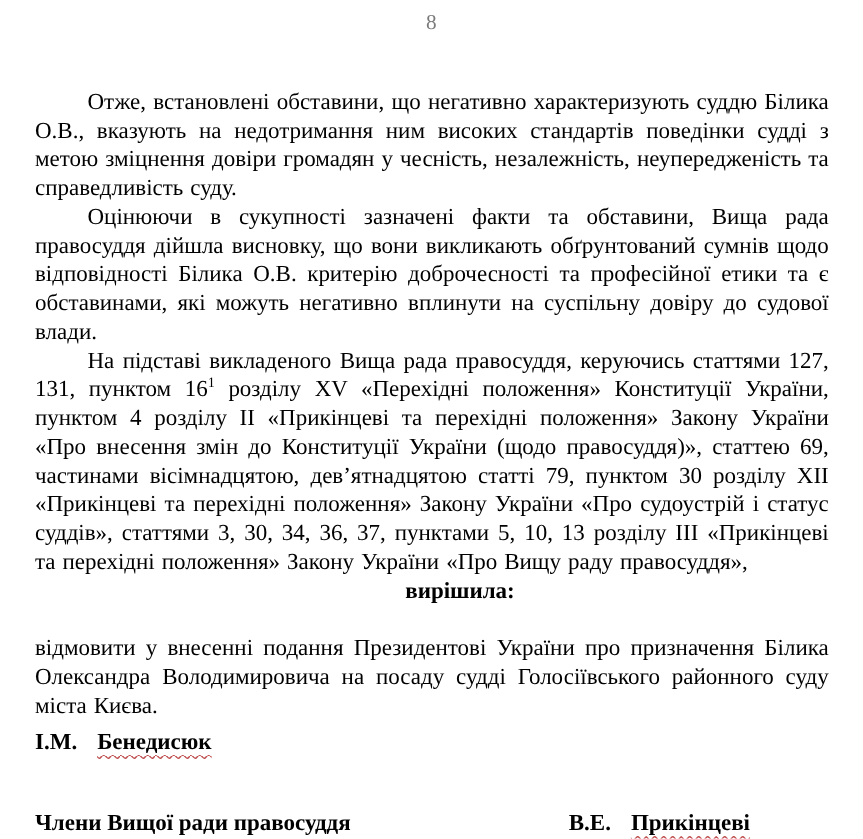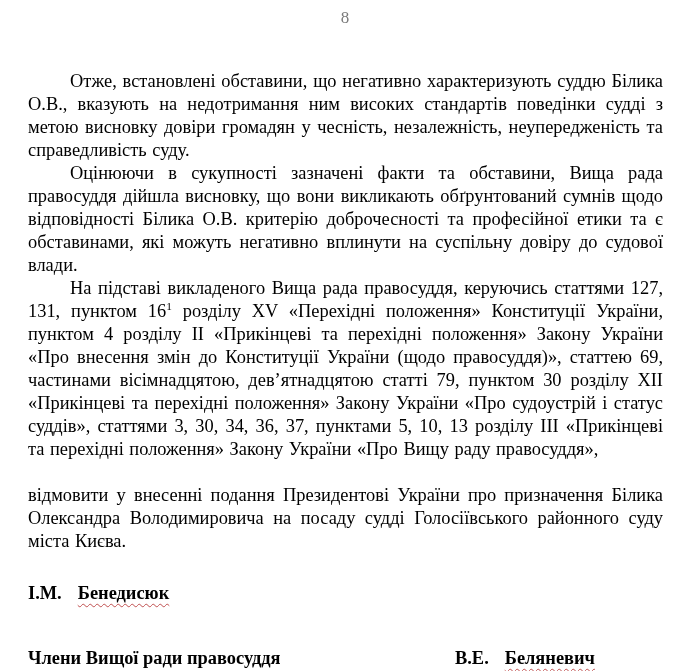--- a/index.html
+++ b/index.html
@@ -75,37 +75,38 @@
 </style>
 </head>
 <body>
 
 <div class="page">
 
   <div class="page-number">8</div>
 
   <div class="content">
 
-    <p class="para indented">Отже, встановлені обставини, що негативно характеризують суддю Білика О.В., вказують на недотримання ним високих стандартів поведінки судді з метою висновку довіри громадян у чесність, незалежність, неупередженість та справедливість суду.</p>
+    <p class="para indented">Отже, встановлені обставини, що негативно характеризують суддю Білика О.В., вказують на недотримання ним високих стандартів поведінки судді з метою зміцнення довіри громадян у чесність, незалежність, неупередженість та справедливість суду.</p>
 
     <p class="para indented">Оцінюючи в сукупності зазначені факти та обставини, Вища рада правосуддя дійшла висновку, що вони викликають обґрунтований сумнів щодо відповідності Білика О.В. критерію доброчесності та професійної етики та є обставинами, які можуть негативно вплинути на суспільну довіру до судової влади.</p>
 
     <p class="para indented"><span>На підставі викладеного Вища рада правосуддя, керуючись статтями 127, 131, пунктом 16</span><sup class="fn">1</sup><span> розділу XV «Перехідні положення» Конституції України, пунктом 4 розділу II «Прикінцеві та перехідні положення» Закону України «Про внесення змін до Конституції України (щодо правосуддя)», статтею 69, частинами вісімнадцятою, дев’ятнадцятою статті 79, пунктом 30 розділу XII «Прикінцеві та перехідні положення» Закону України «Про судоустрій і статус суддів», статтями 3, 30, 34, 36, 37, пунктами 5, 10, 13 розділу III «Прикінцеві та перехідні положення» Закону України «Про Вищу раду правосуддя»,</span></p>
 
+    <p class="resolution-heading">вирішила:</p>
 
     <p class="operative">відмовити у внесенні подання Президентові України про призначення Білика Олександра Володимировича на посаду судді Голосіївського районного суду міста Києва.</p>
 
   </div>
 
   <div class="signatures">
 
     <div class="sig-row">
       <span class="sig-name"><span class="sig-initials">І.М.</span><span class="sig-surname">Бенедисюк</span></span>
     </div>
 
     <div class="sig-row">
       <span class="sig-role">Члени Вищої ради правосуддя</span>
-      <span class="sig-name"><span class="sig-initials">В.Е.</span><span class="sig-surname">Беляневич</span></span>
+      <span class="sig-name"><span class="sig-initials">В.Е.</span><span class="sig-surname">Прикінцеві</span></span>
     </div>
 
   </div>
 
 </div>
 
 </body></html>

